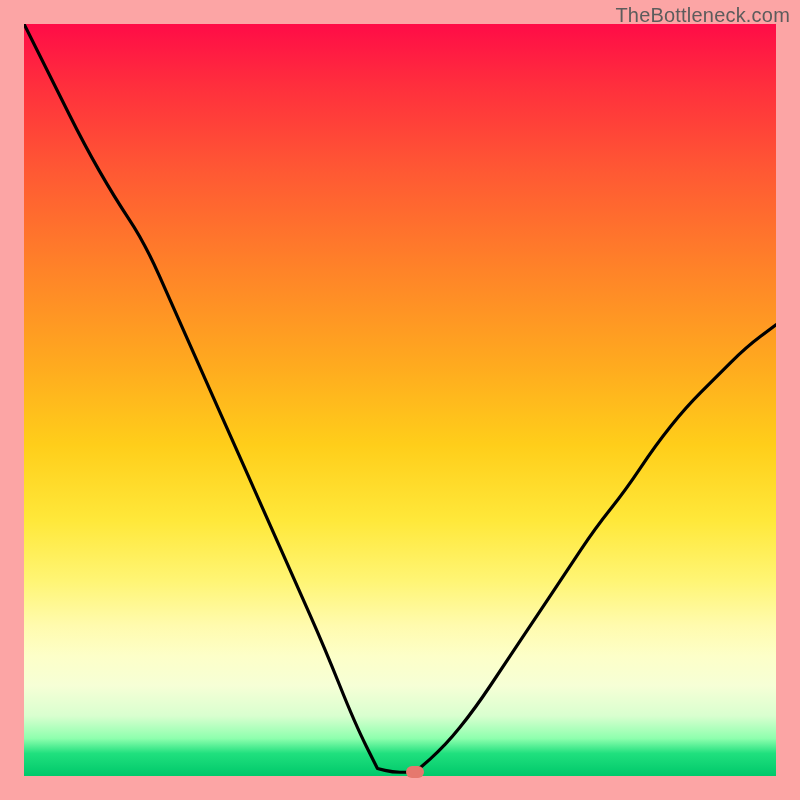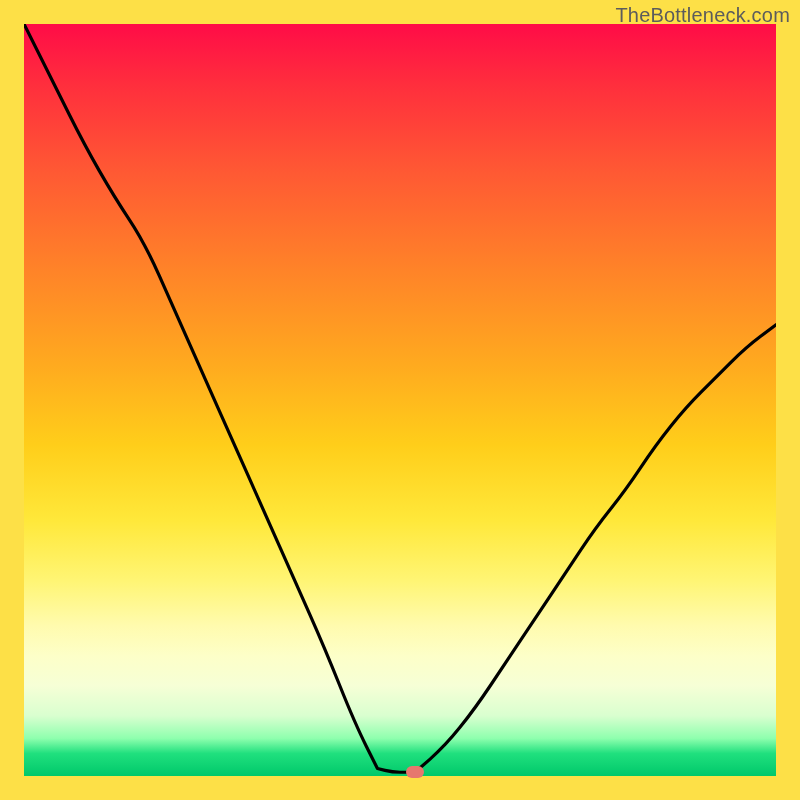--- a/index.html
+++ b/index.html
@@ -8,21 +8,21 @@
     width: 800px;
     height: 800px;
     background: #000;
     overflow: hidden;
     font-family: Arial, Helvetica, sans-serif;
   }
   .frame {
     position: relative;
     width: 800px;
     height: 800px;
-    background: #fde047;
+    background: #fca5a5;
   }
   .plot {
     position: absolute;
     left: 24px;
     top: 24px;
     width: 752px;
     height: 752px;
     
     background: linear-gradient(
       to bottom,

